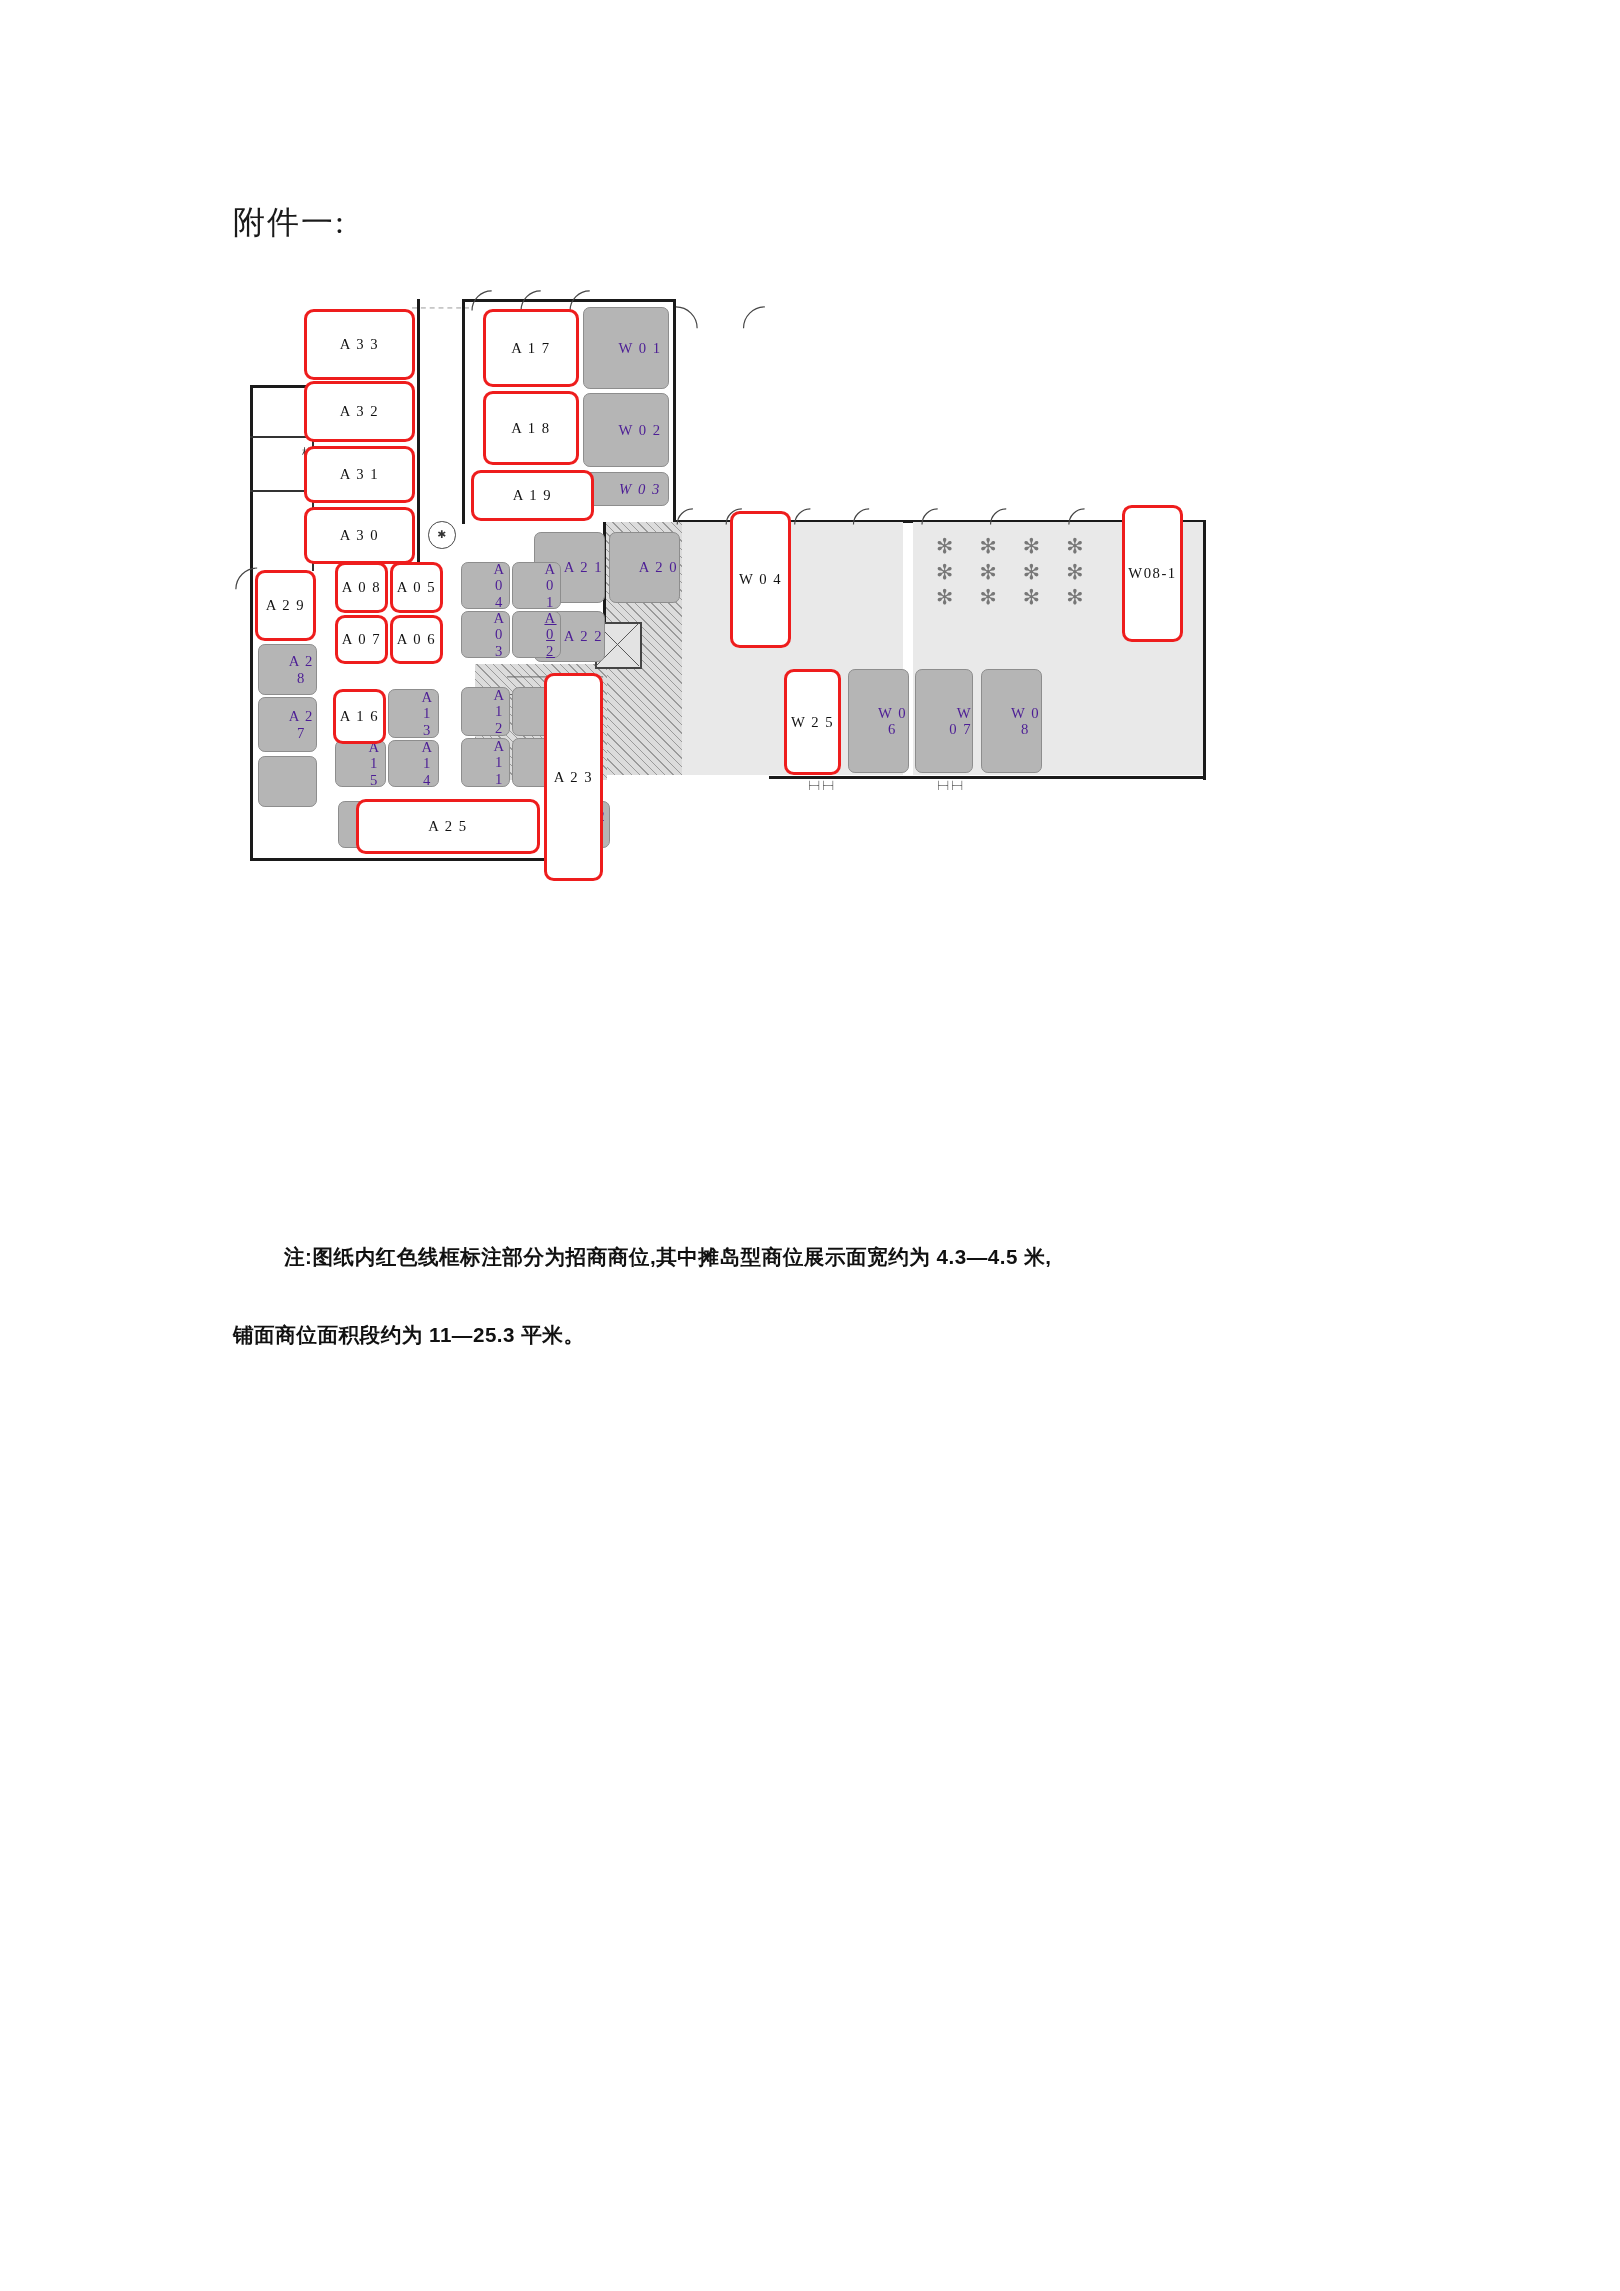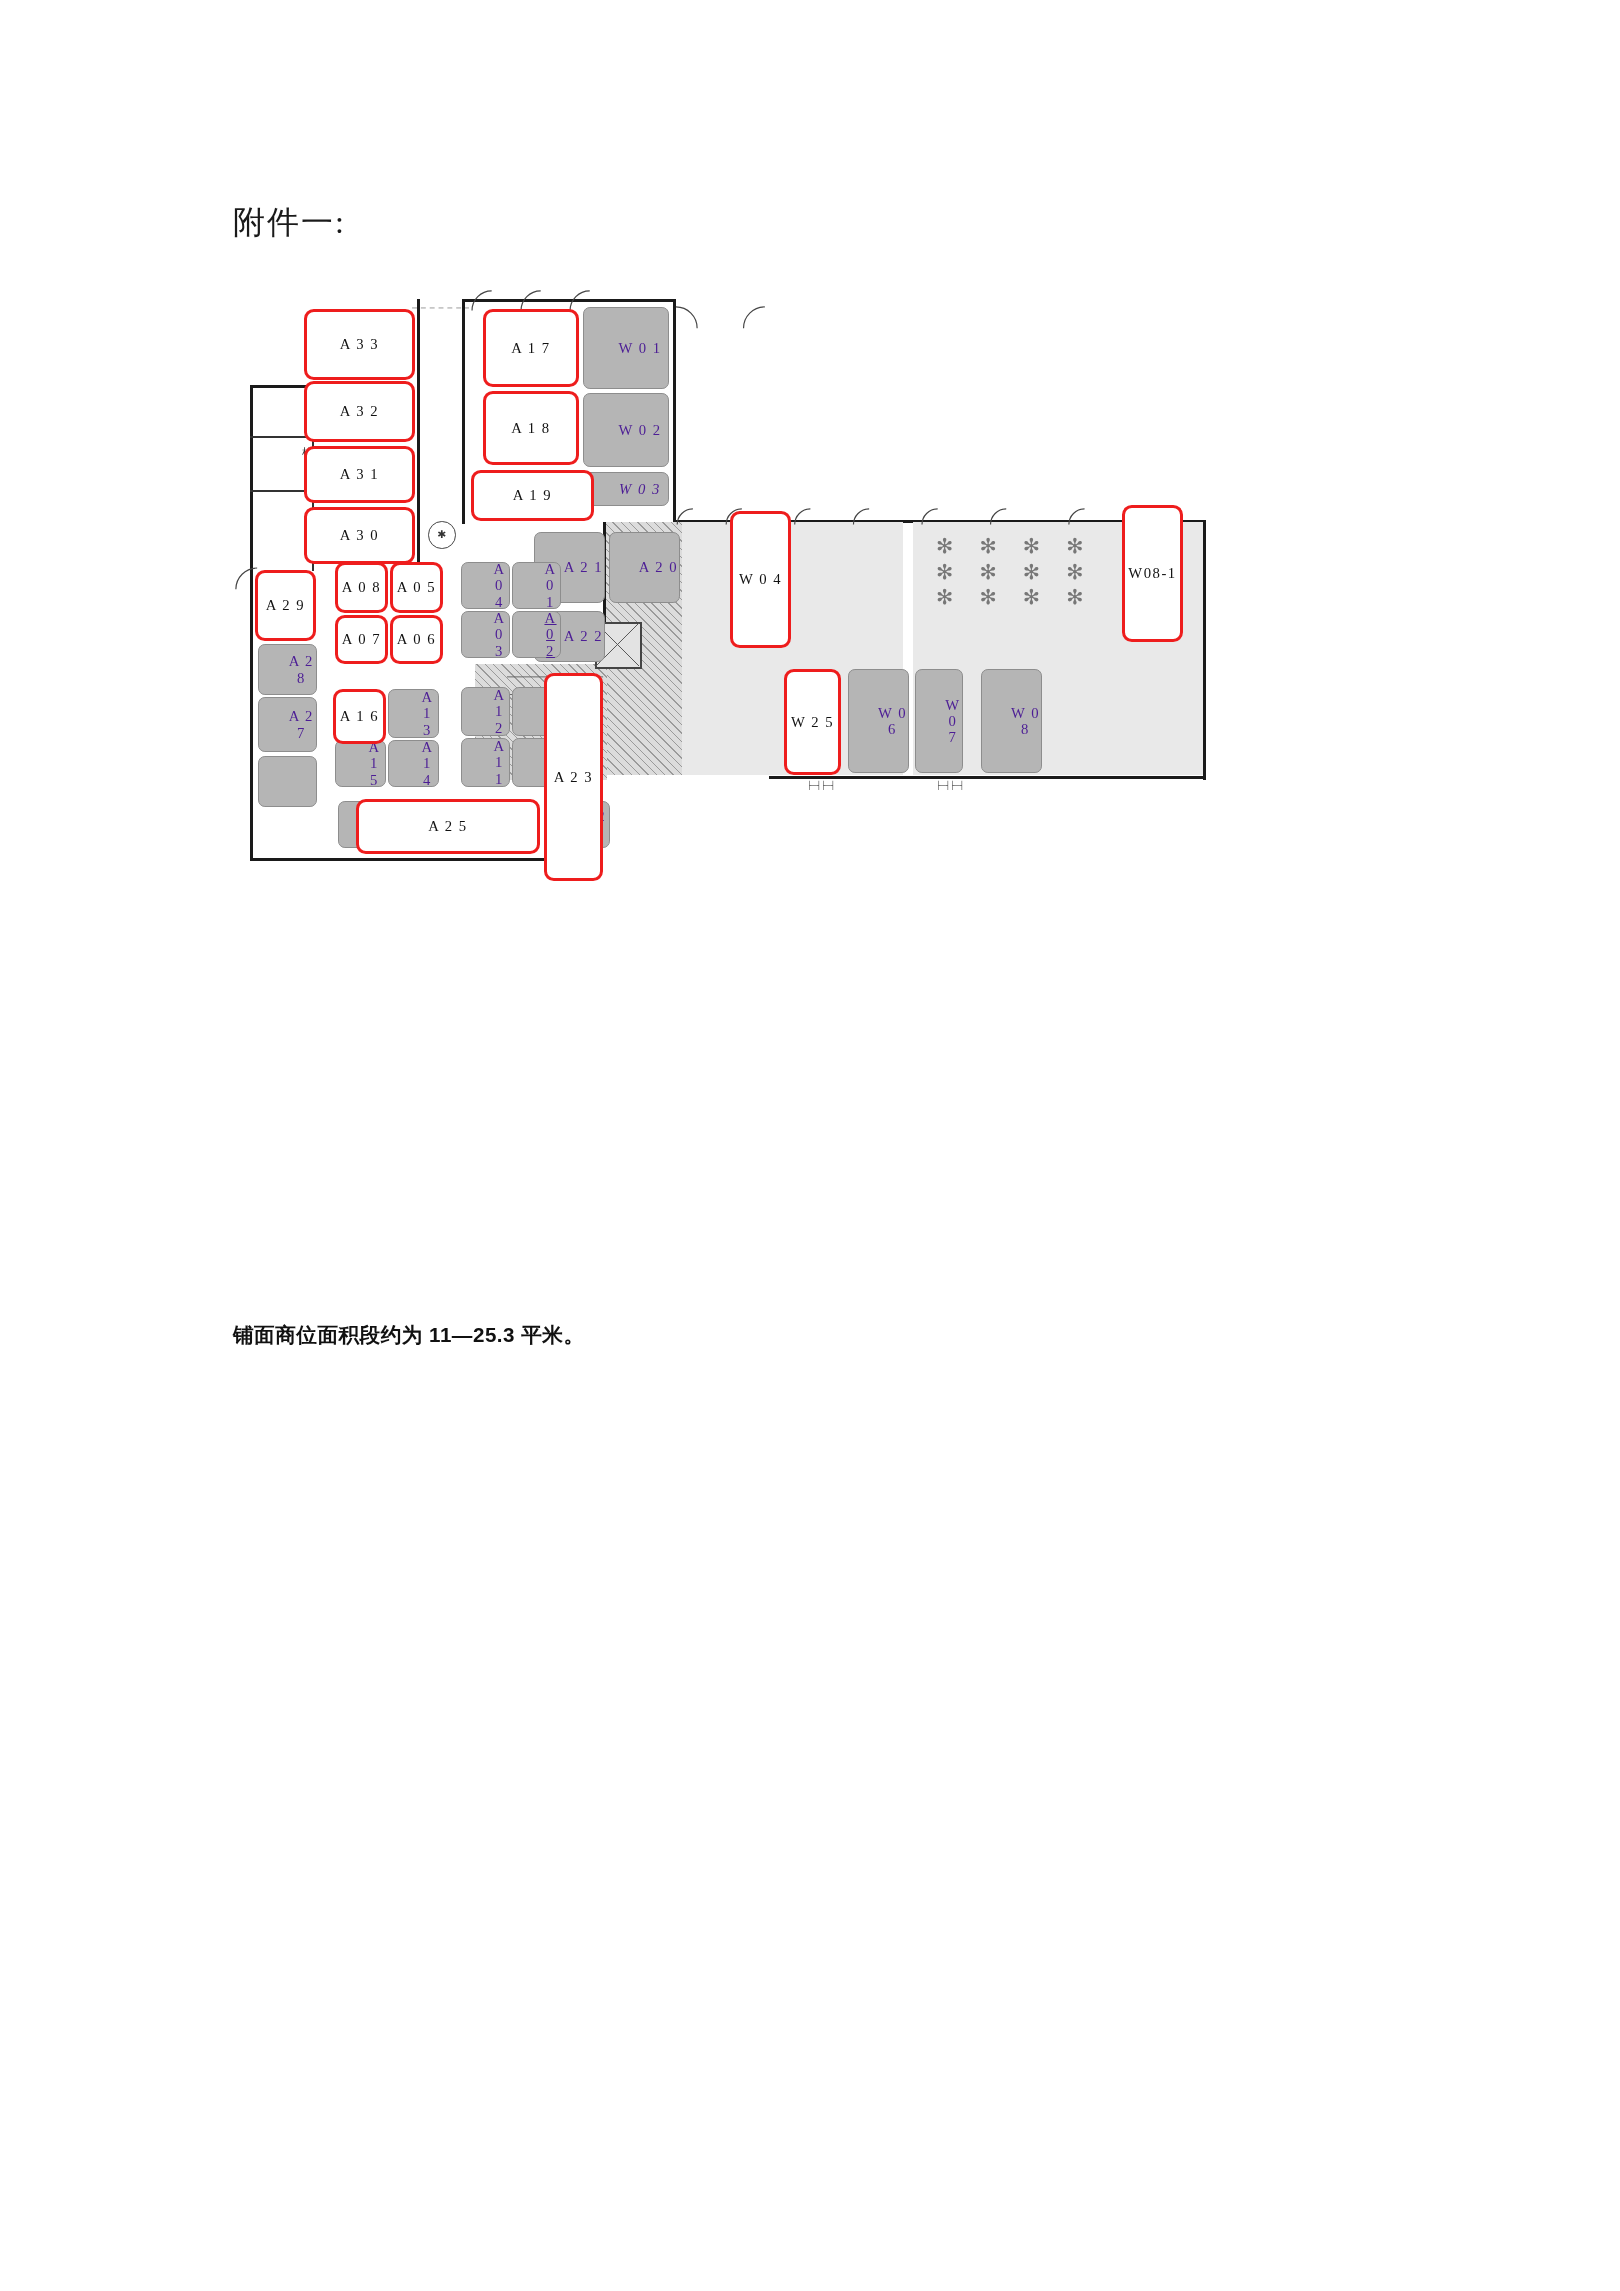--- a/index.html
+++ b/index.html
@@ -257,21 +257,21 @@
     <div class="unit grey" style="left:138px; top:390px; width:51px;  height:49px;">A 1 3</div>
     <div class="unit grey" style="left:85px;  top:441px; width:51px;  height:47px;">A 1 5</div>
     <div class="unit grey" style="left:138px; top:441px; width:51px;  height:47px;">A 1 4</div>
     <div class="unit grey" style="left:211px; top:388px; width:49px;  height:49px;">A 1 2</div>
     <div class="unit grey" style="left:262px; top:388px; width:49px;  height:49px;">A 0 9</div>
     <div class="unit grey" style="left:211px; top:439px; width:49px;  height:49px;">A 1 1</div>
     <div class="unit grey" style="left:262px; top:439px; width:49px;  height:49px;">A 1 0</div>
     <div class="unit grey" style="left:88px;  top:502px; width:118px; height:47px;"></div>
     <div class="unit grey" style="left:299px; top:502px; width:61px;  height:47px;">A 2 4</div>
     <div class="unit grey" style="left:598px; top:370px; width:61px;  height:104px;">W 0 6</div>
-    <div class="unit grey" style="left:665px; top:370px; width:48px;  height:104px;">W 0 7</div>
+    <div class="unit grey" style="left:665px; top:370px; width:58px;  height:104px;text-align:right;">W 0 7</div>
     <div class="unit grey" style="left:731px; top:370px; width:61px;  height:104px;">W 0 8</div>
 
     <div class="unit red" style="left:54px;  top:9.8px;  width:111px; height:71px;">A 3 3</div>
     <div class="unit red" style="left:54px;  top:82px;  width:111px; height:61px;">A 3 2</div>
     <div class="unit red" style="left:54px;  top:147px; width:111px; height:57px;">A 3 1</div>
     <div class="unit red" style="left:54px;  top:208px; width:111px; height:57px;">A 3 0</div>
     <div class="unit red" style="left:233px; top:9.8px;  width:96px;  height:78px;">A 1 7</div>
     <div class="unit red" style="left:233px; top:92px;  width:96px;  height:74px;">A 1 8</div>
     <div class="unit red" style="left:221px; top:171px; width:123px; height:51px;">A 1 9</div>
     <div class="unit red" style="left:4.9px;   top:271px; width:61px;  height:71px;">A 2 9</div>
@@ -282,16 +282,17 @@
     <div class="unit red" style="left:83px;  top:390px; width:53px;  height:55px;">A 1 6</div>
     <div class="unit red" style="left:294px; top:374px; width:59px;  height:208px;">A 2 3</div>
     <div class="unit red" style="left:106px; top:500px; width:184px; height:55px;">A 2 5</div>
     <div class="unit red" style="left:480px; top:212px; width:61px;  height:137px;">W 0 4</div>
     <div class="unit red" style="left:534px; top:370px; width:57px;  height:106px;">W 2 5</div>
     <div class="unit red" style="left:872px; top:206px; width:61px;  height:137px;">W08-1</div>
 
   </div>
 
 
+  <div class="note-l1">注:图纸内红色线框标注部分为招商商位,其中摊岛型商位展示面宽约为 4.3—4.5 米,</div>
   <div class="note-l2">铺面商位面积段约为 11—25.3 平米。</div>
 
 </div>
 
 
 </body></html>

